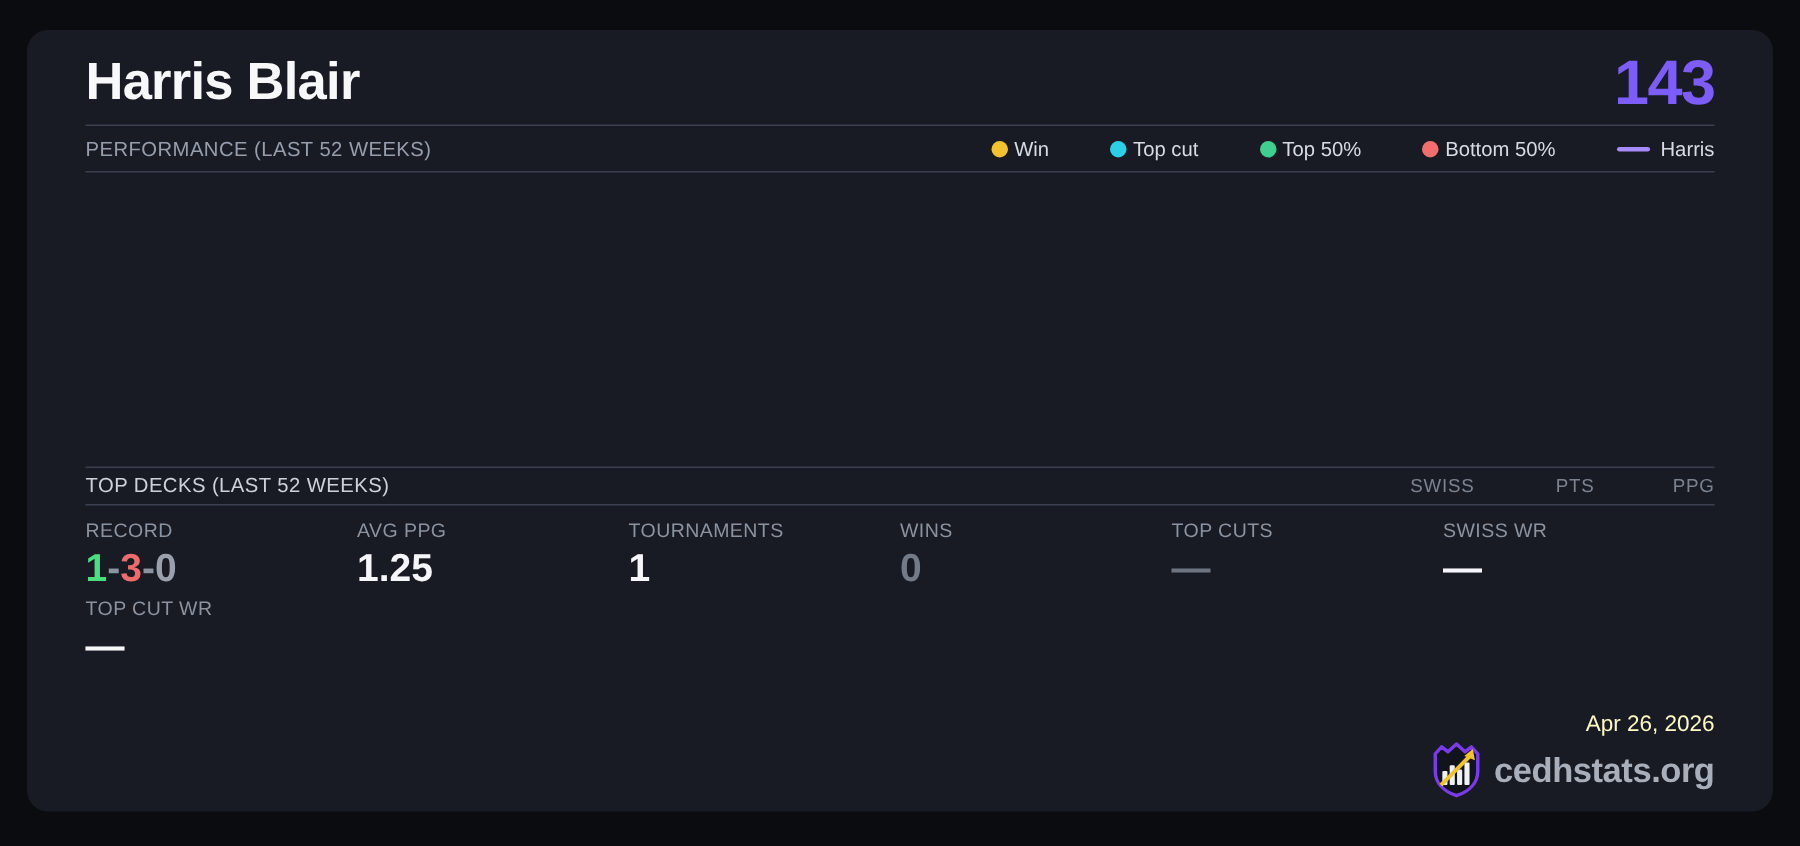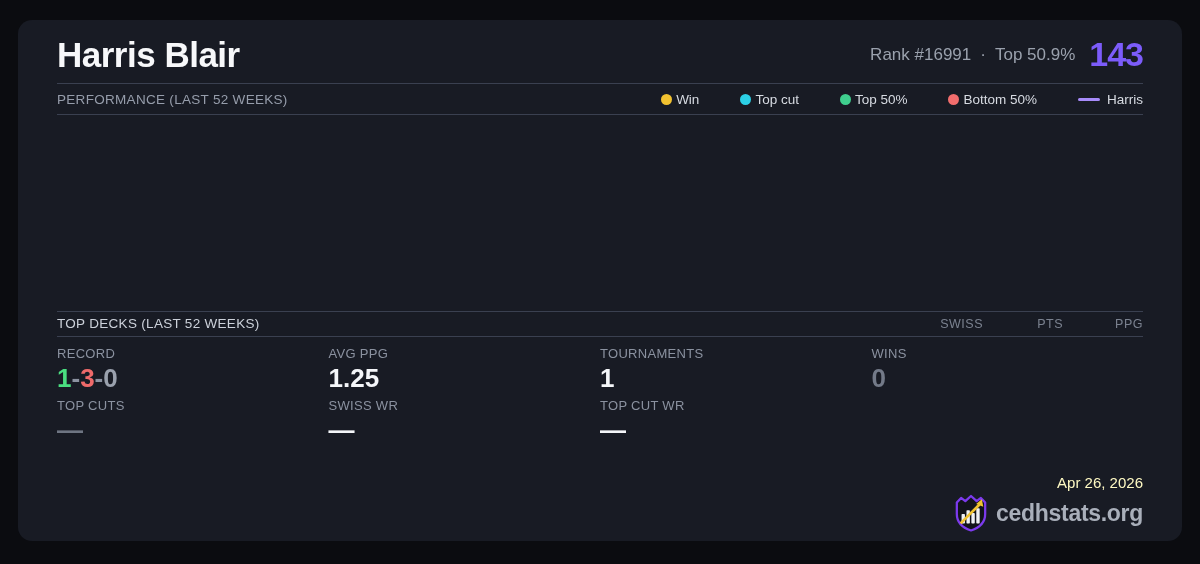--- a/index.html
+++ b/index.html
@@ -30,21 +30,21 @@
     padding-top: 6px;
   }
   .player-name {
     font-size: 35px;
     font-weight: 700;
     color: #f7f8fa;
     letter-spacing: -0.5px;
   }
   .hdr-right { display: flex; align-items: center; gap: 14px; }
   .rank-line { font-size: 17px; color: #9aa1ad; display: flex; gap: 9px; align-items: center; }
-  .rating { font-size: 34px; font-weight: 700; letter-spacing: -1px; text-align: center; }
+  .rating { font-size: 42px; font-weight: 700; letter-spacing: -1px; text-align: center; }
 
   
   .perf-row {
     height: 31px;
     display: flex;
     justify-content: space-between;
     align-items: center;
     gap: 16px;
   }
   .section-label {
@@ -71,21 +71,21 @@
   .decks-title { font-size: 13.5px; color: #ccd1da; letter-spacing: 0.3px; }
   .decks-cols { display: flex; }
   .decks-col { width: 80px; text-align: right; font-size: 12.5px; color: #7b8290; letter-spacing: 0.5px; }
 
   
   .stats {
     position: relative;
     flex: 1;
     padding-top: 9px;
     display: grid;
-    grid-template-columns: repeat(4, 1fr);
+    grid-template-columns: repeat(6, 1fr);
     grid-template-rows: 52px auto;
   }
   .stat-label { font-size: 13px; color: #8b92a0; letter-spacing: 0.3px; margin-bottom: 3px; }
   .stat-value { font-size: 26px; font-weight: 700; color: #f4f6f9; line-height: 1.1; }
   .stat-value.muted { color: #737a88; }
   .dash-muted { color: #6e7582; }
   .dash-bright { color: #f4f6f9; }
 
   .record-sep { color: #8b92a0; }
 
@@ -102,25 +102,20 @@
   .brand-name { font-size: 23px; font-weight: 700; color: #a9afba; letter-spacing: -0.3px; }
 </style>
 </head>
 <body>
 
 <div class="card">
 
   <div class="hdr divider-line">
     <div class="player-name">Harris Blair</div>
     <div class="hdr-right">
-      <div class="rank-line">
-        <span>Rank #16991</span>
-        <span>·</span>
-        <span>Top 50.9%</span>
-      </div>
       <div class="rating" style="color: rgb(124, 92, 250);">143</div>
     </div>
   </div>
 
   <div class="perf-row divider-line">
     <div class="section-label">PERFORMANCE (LAST 52 WEEKS)</div>
     <div class="legend">
       <div class="legend-item">
         <span class="legend-dot" style="background: rgb(242, 194, 48);"></span>
         <span class="legend-label">Win</span>

